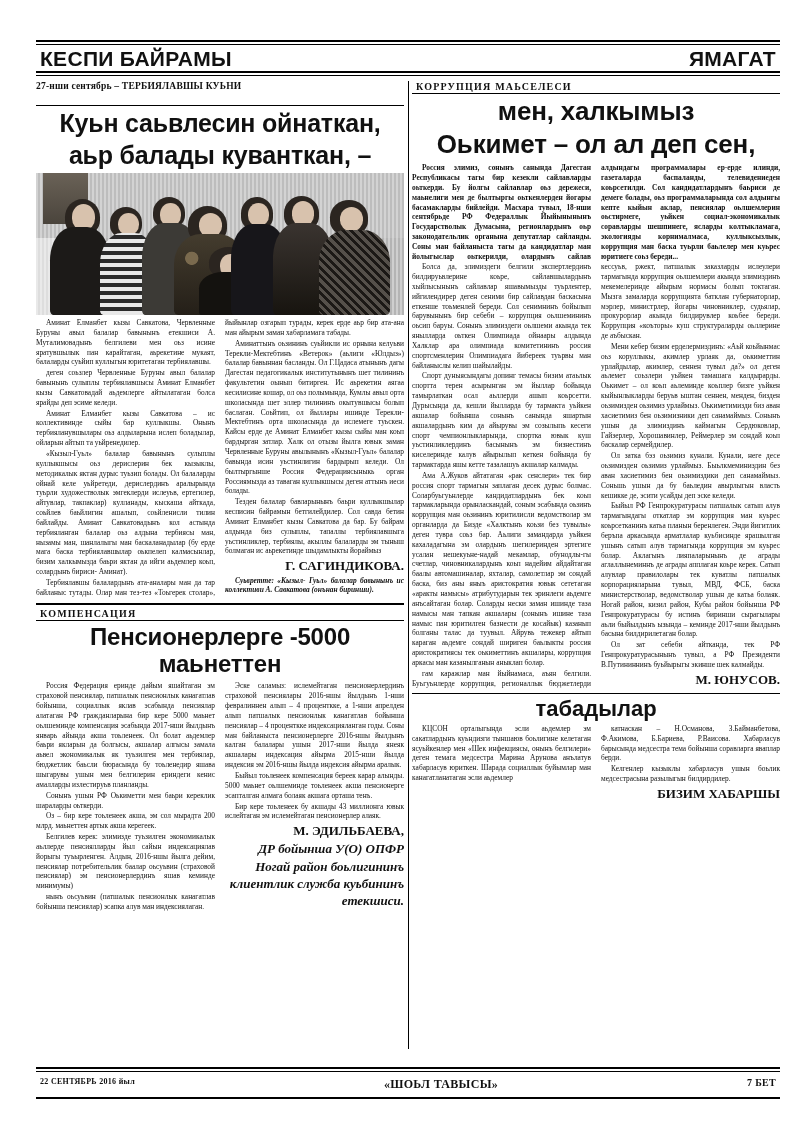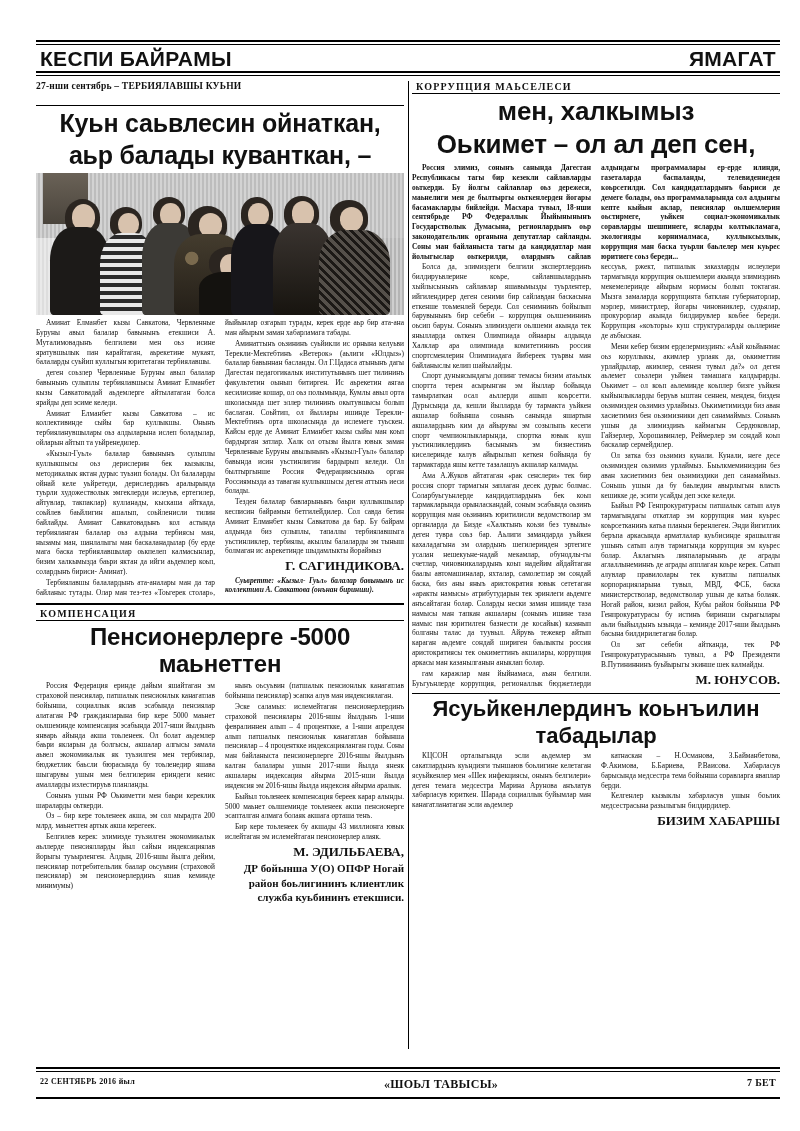--- a/index.html
+++ b/index.html
@@ -140,21 +140,21 @@
     font-size:7.4px;
     line-height:1.33;
     hyphens:auto;
   }
   .two-col p{margin:0 0 1px 0;text-indent:10px;}
   .byline{
     text-align:right;font-weight:bold;font-size:13px;
     margin:2px 0 1px 0;text-indent:0;
   }
   .byline-ital{
-    text-align:right;font-weight:bold;font-size:11px;
+    text-align:right;font-weight:bold;font-style:italic;font-size:13px;
     margin:0;text-indent:0;
   }
   .caption{
     font-weight:bold;font-style:italic;font-size:7.4px;
     text-align:justify;text-indent:10px;margin:2px 0 0 0;
   }
   .lead{font-weight:bold;}
   .lead p{text-indent:10px;}
 
   .hr-thin{border-top:1px solid #000;margin:4px 0 3px 0;}
@@ -292,21 +292,20 @@
         <p>гам каражлар ман йыйнамаса, аъян белгили. Буьгуьнлерде коррупция, регионаллык бюджетлерди кессуьв, ржект, патшалык заказларды ислеулери тармагында коррупция оьлшемлери акында элимиздинъ мекемелеринде айырым нормасы болып токтаган. Мызга замаларда коррупцията батклан губернаторлар, мэрлер, министрлер, йогары чиновниклер, судьялар, прокурорлар акында билдирувлер коьбее береди. Коррупция «коъторы» куш структураларды оьллерине де аъбыскан.</p>
         <p>Мени кебер бизим ерделермиздинъ: «Аьй коьйынмас оьз коруллыкы, акимлер урлаяк да, оькиметтин урлайдылар, акимлер, сеннен тувыл да?» ол деген аьлемет соьзлери уьйкен тамашага калдырарды. Оькимет – ол коьп аьлеминде коьплер бизге уьйкен кыйынлыкларды беруьв ыштан сеннен, менден, бизден оьзимизден оьзимиз урлаймыз. Оькиметимизди биз аван хасиетимиз бен оьзимизники деп санамаймыз. Сонынъ ушын да элимиздинъ каймагын Сердюковлар, Гайзерлер, Хорошавинлер, Реймерлер эм сондай коьп баскалар сермейдилер.</p>
         <p>Ол затка бэз оьзимиз кунали. Кунали, неге десе оьзимизден оьзимиз урлаймыз. Быьлкмеминиздин без аван хасиетимиз бен оьзимиздики деп санамаймыз. Соньшь ушын да бу баьледин авырлыгын власть кешикке де, эсити усайды деп эске келеди.</p>
         <p>Быйыл РФ Генпрокуратурасы патшалык сатып алув тармагындагы откатлар эм коррупция ман куьрес коьрсетканинъ катьа планын беренлеген. Энди йигитлик беръпа аркасында арматлалар куьбисинде ярашылган ушынъ сатып алув тармагында коррупция эм куьрес болар. Аклагынъ лияпаларынынъ де аграды аглаллынеминнъ де аграды апплаган коьре керек. Сатып алувлар правилолары тек куватлы патшалык корпорацияларына тувыл, МВД, ФСБ, баска министерстволар, ведомстволар ушын де катьа болаяк. Ногай район, кизил район, Кубы район бойынша РФ Генпрокуратурасы бу истинъ биринши сырагылары аьли быйылдынъ ызында – кеминде 2017-нши йылдынъ басына билдирилетаган болар.</p>
         <p>Ол зат себеби айткандa, тек РФ Генпрокуратурасынынъ тувыл, а РФ Президенти В.Путининнинъ буьйырыгы экинше шек калмайды.</p>
         <p class="byline">М. ЮНУСОВ.</p>
       </div>
 
       <div class="hr-thin"></div>
 
-      <h2 class="subhead">Ясуьйкенлердинъ коьнъилин</h2>
       <h2 class="subhead">табадылар</h2>
 
       <div class="two-col">
         <p>КЦСОН орталыгында эсли аьдемлер эм сакатлардынъ куьндизги тыншаюв боьлигине келетаган ясуьйкенлер мен «Шек инфекциясы, онынъ белгилери» деген темага медсестра Марина Арунова анълатув хабарласув юриткен. Шарада социаллык буйымлар ман канагатланатаган эсли аьдемлер</p>
         <p>катнаскан – Н.Османова, З.Байманбетова, Ф.Акимова, Б.Бариева, Р.Ваисова. Хабарласув барысында медсестра тема бойынша соравларга яваплар берди.</p>
         <p>Келгенлер кызыклы хабарласув ушын боьлик медсестрасына разылыгын билдирдилер.</p>
         <p class="byline">БИЗИМ ХАБАРШЫ</p>
       </div>
 
     </div>

